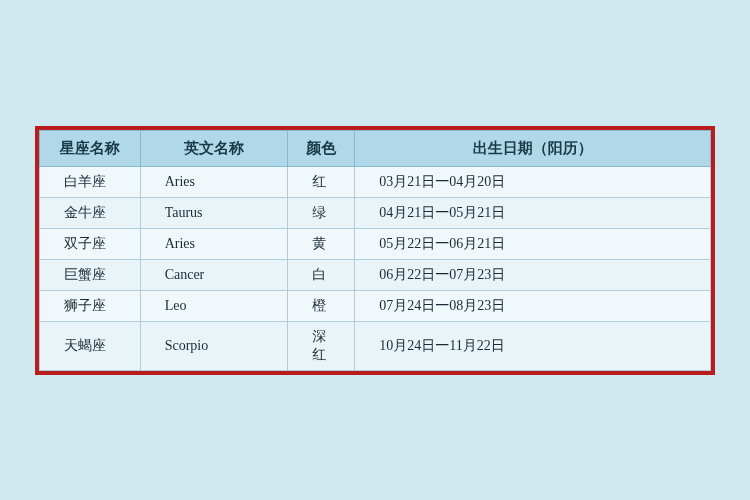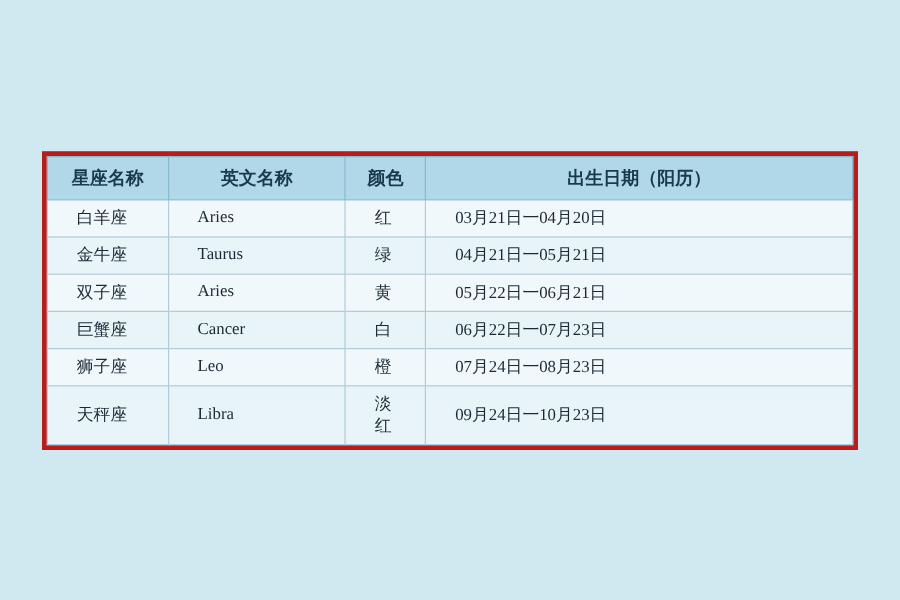--- a/index.html
+++ b/index.html
@@ -101,20 +101,20 @@
           <td>白</td>
           <td>06月22日一07月23日</td>
         </tr>
         <tr>
           <td>狮子座</td>
           <td>Leo</td>
           <td>橙</td>
           <td>07月24日一08月23日</td>
         </tr>
         <tr>
-          <td>天秤座</td>
-          <td>Libra</td>
-          <td>淡红</td>
-          <td>09月24日一10月23日</td>
+          <td>天蝎座</td>
+          <td>Scorpio</td>
+          <td>深红</td>
+          <td>10月24日一11月22日</td>
         </tr>
       </tbody>
   </table>
 </div>
 
 </body></html>

